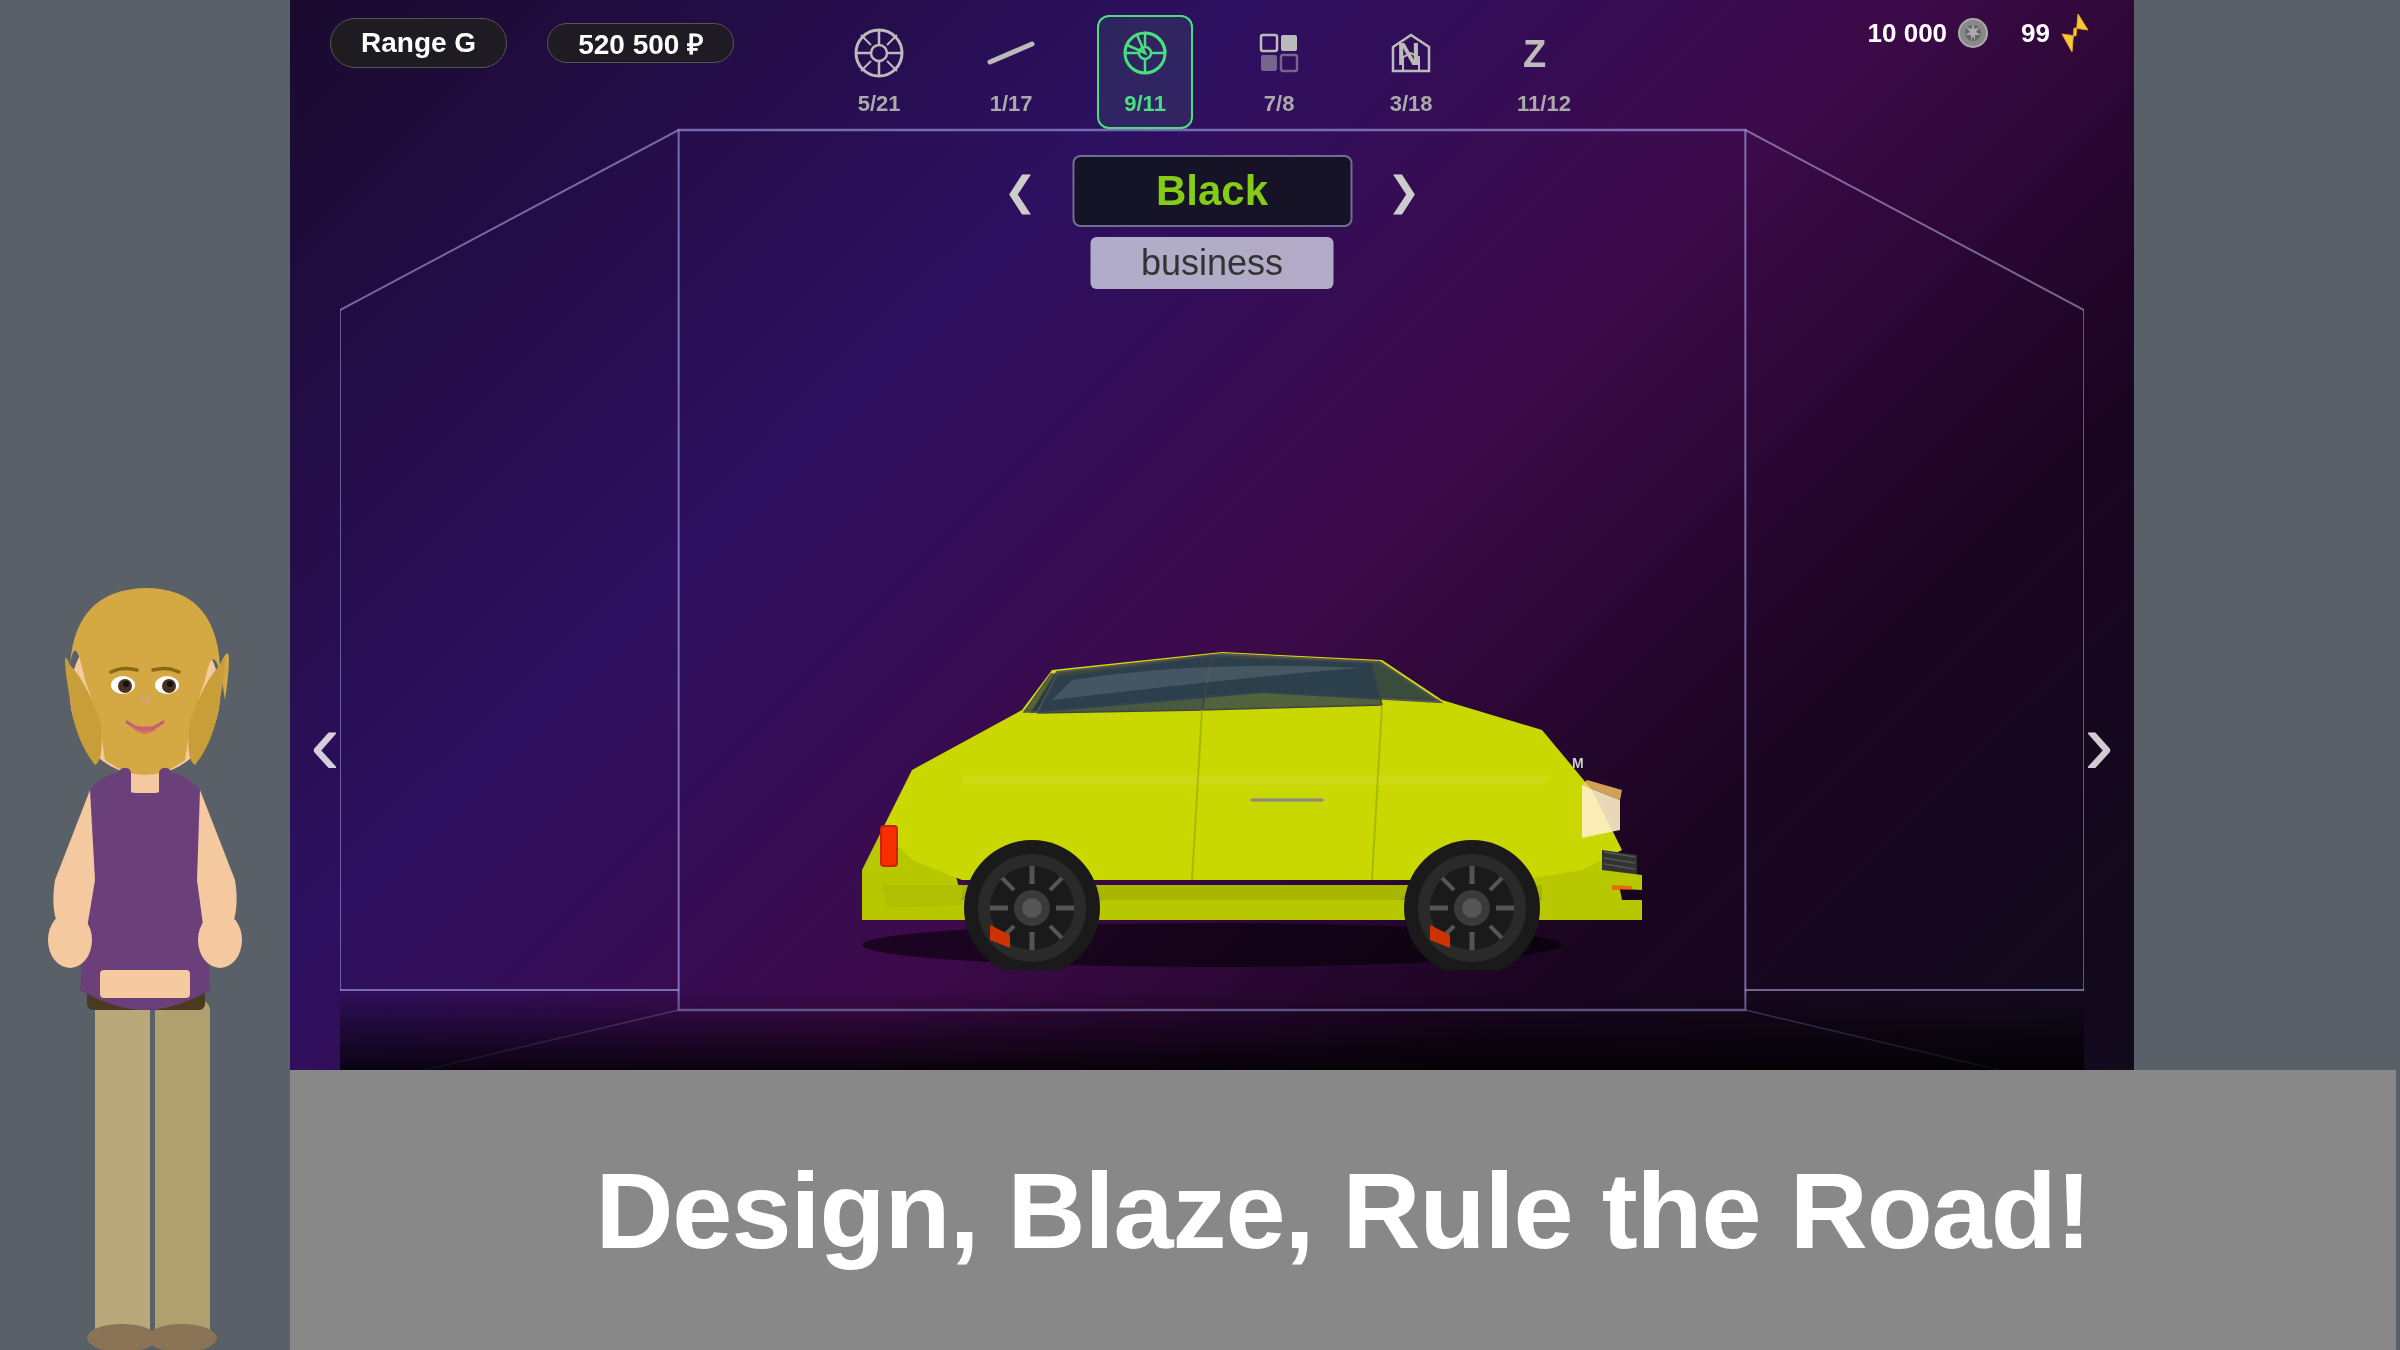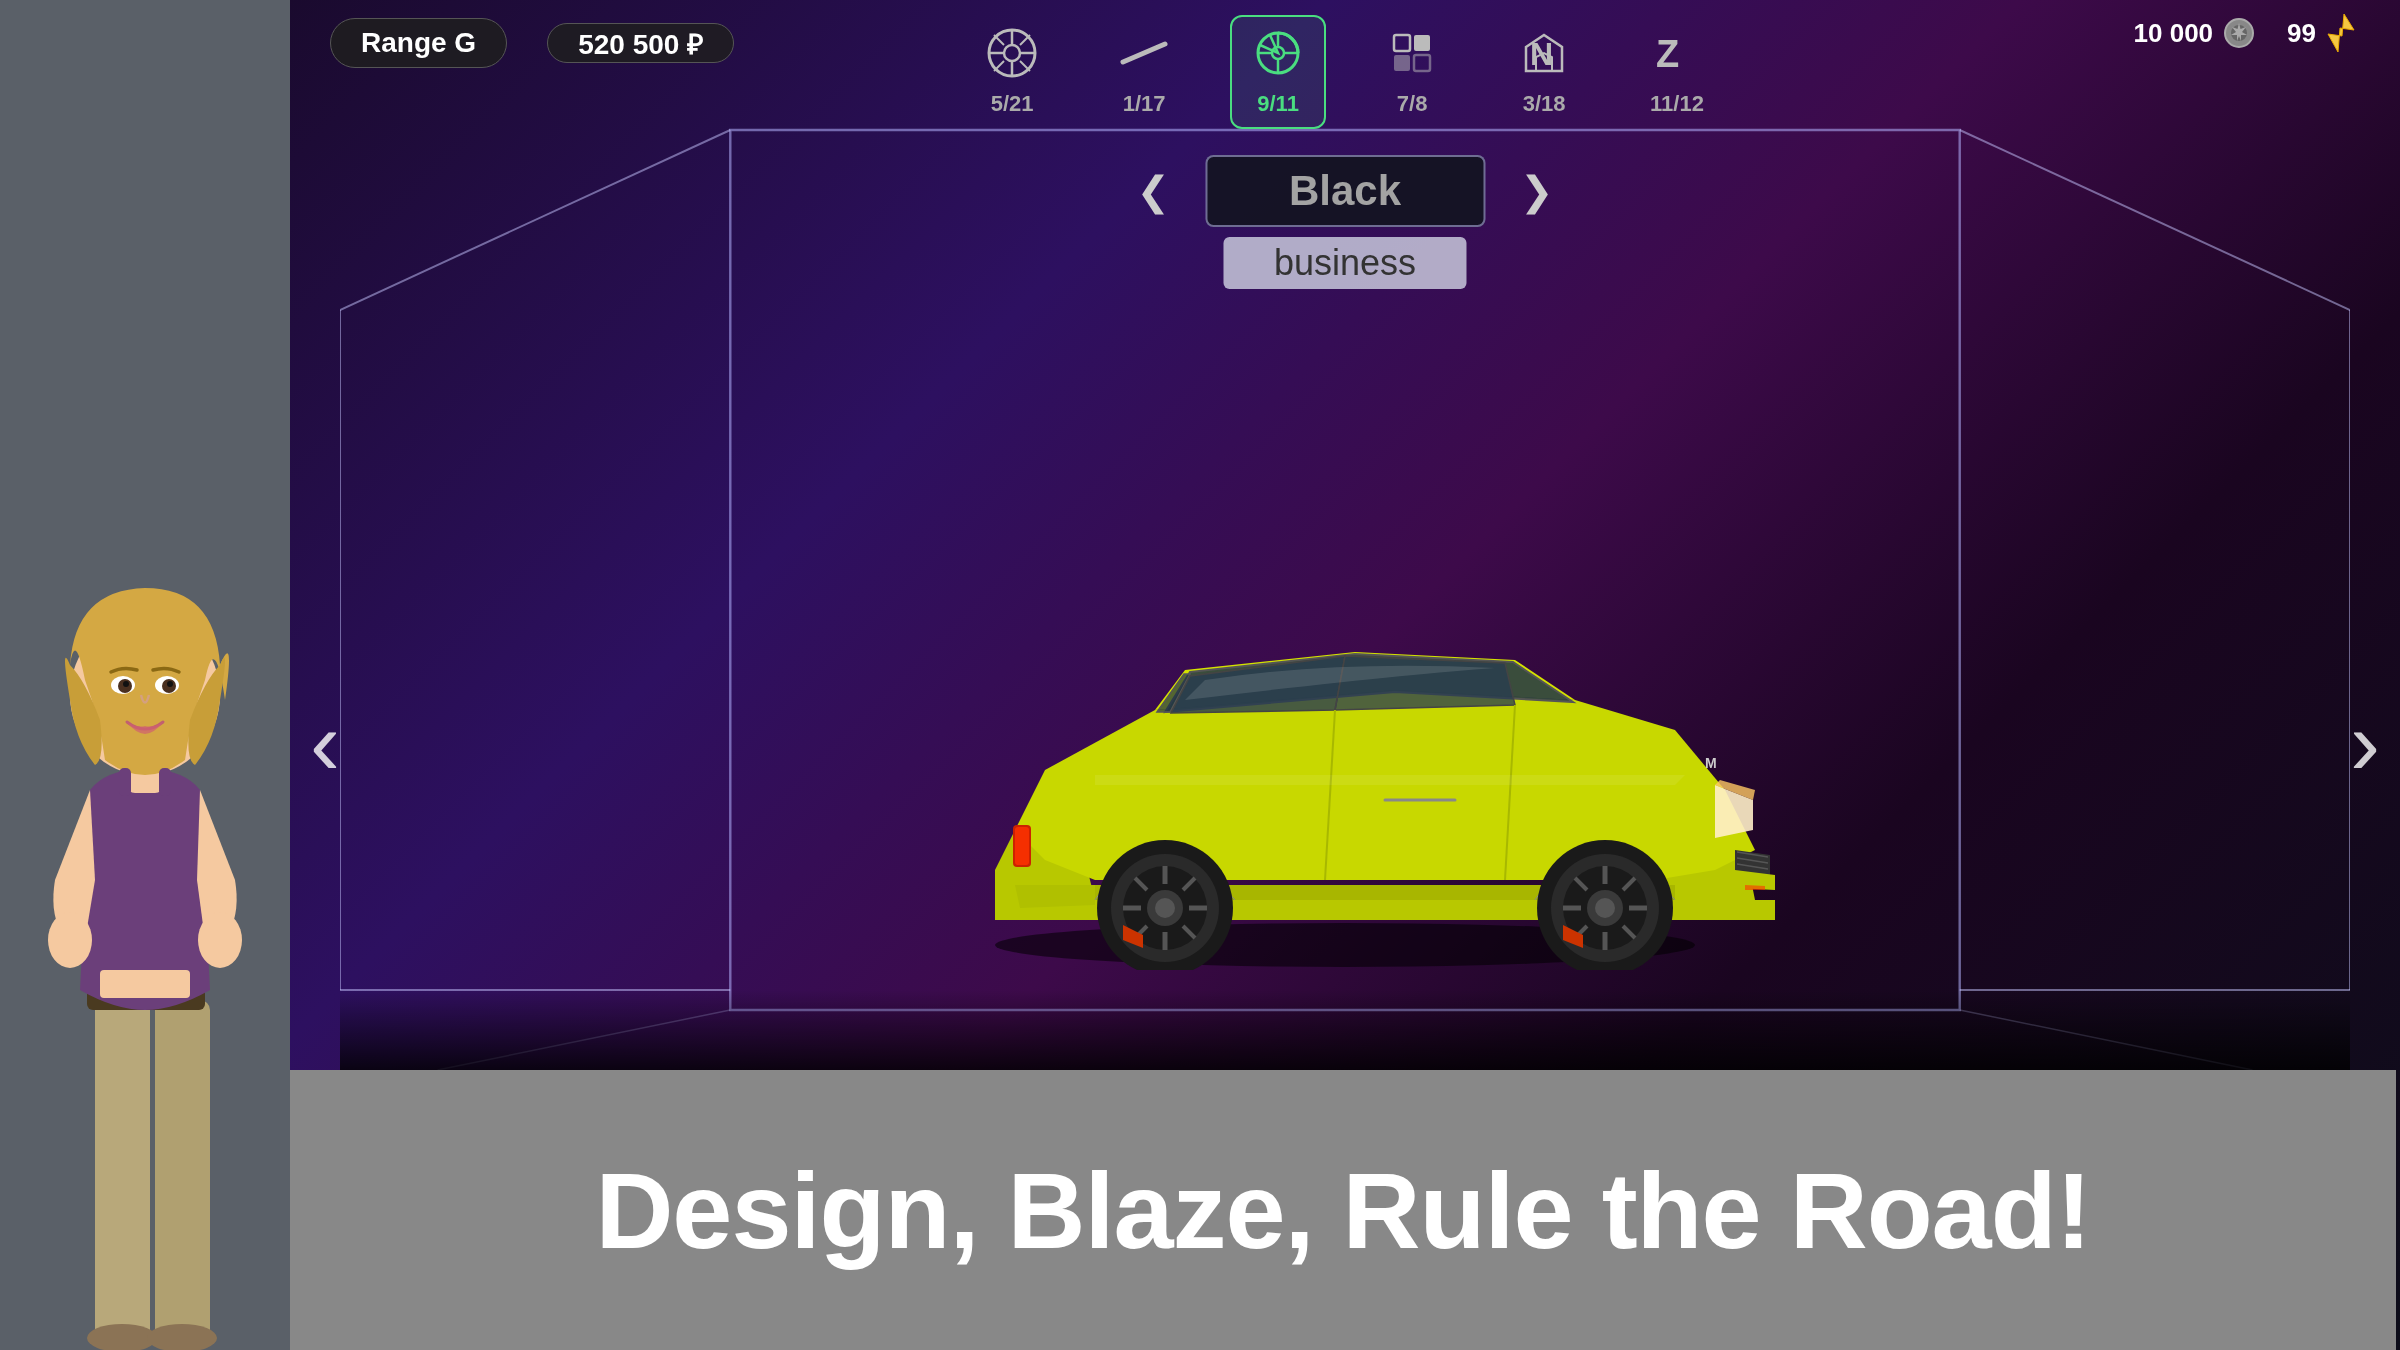--- a/index.html
+++ b/index.html
@@ -34,21 +34,21 @@
       display: flex;
       align-items: flex-end;
       justify-content: center;
       overflow: hidden;
     }
 
     
     #main-area {
       position: absolute;
       left: 290px; top: 0;
-      width: 2110px;
+      width: 1844px;
       height: 1350px;
       background: linear-gradient(135deg, #1a0a2e 0%, #2d1060 30%, #3d0a4a 50%, #1a0520 70%, #0d0d1a 100%);
       z-index: 5;
     }
 
     #car-name-badge {
       background: rgba(30, 30, 30, 0.85);
       border: 1px solid #555;
       border-radius: 25px;
       padding: 8px 30px;
@@ -189,21 +189,21 @@
       cursor: pointer;
       user-select: none;
       padding: 5px 15px;
     }
 
     #color-name-box {
       background: rgba(20, 20, 35, 0.95);
       border: 2px solid rgba(200, 200, 255, 0.5);
       border-radius: 8px;
       padding: 10px 50px;
-      color: #a3a3a3;
+      color: #84cc16;
       font-size: 42px;
       font-weight: 700;
       min-width: 280px;
       text-align: center;
     }
 
     #color-type-box {
       background: rgba(200, 200, 220, 0.85);
       border-radius: 6px;
       padding: 5px 50px;

